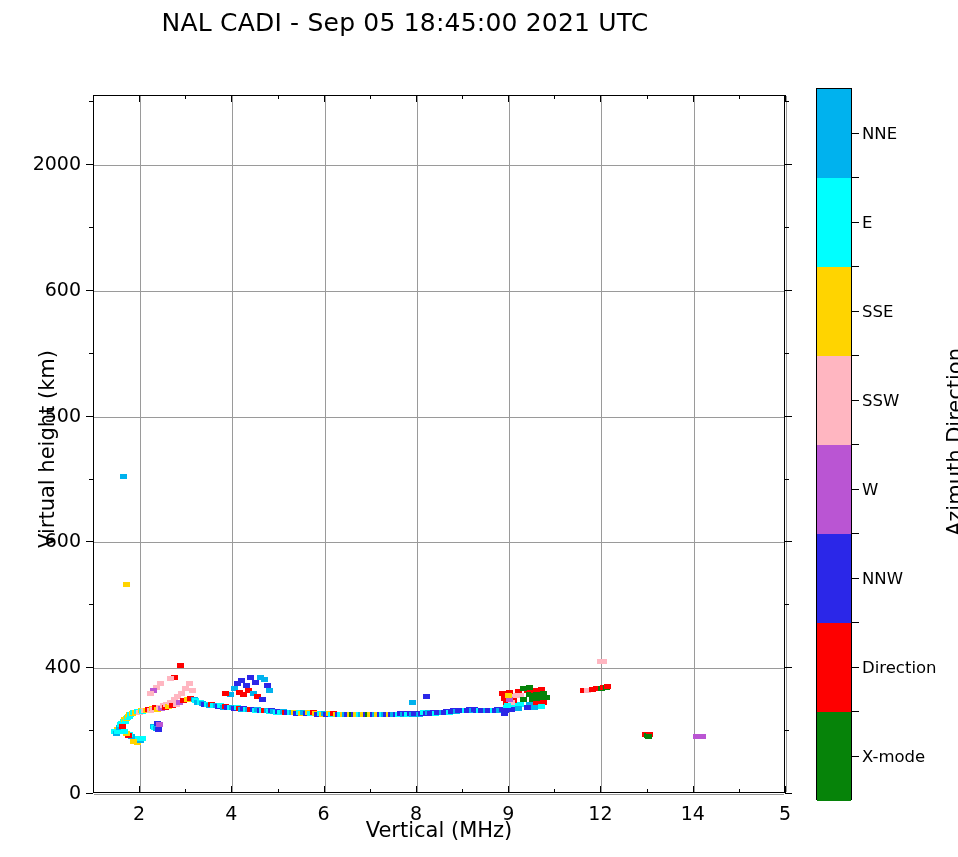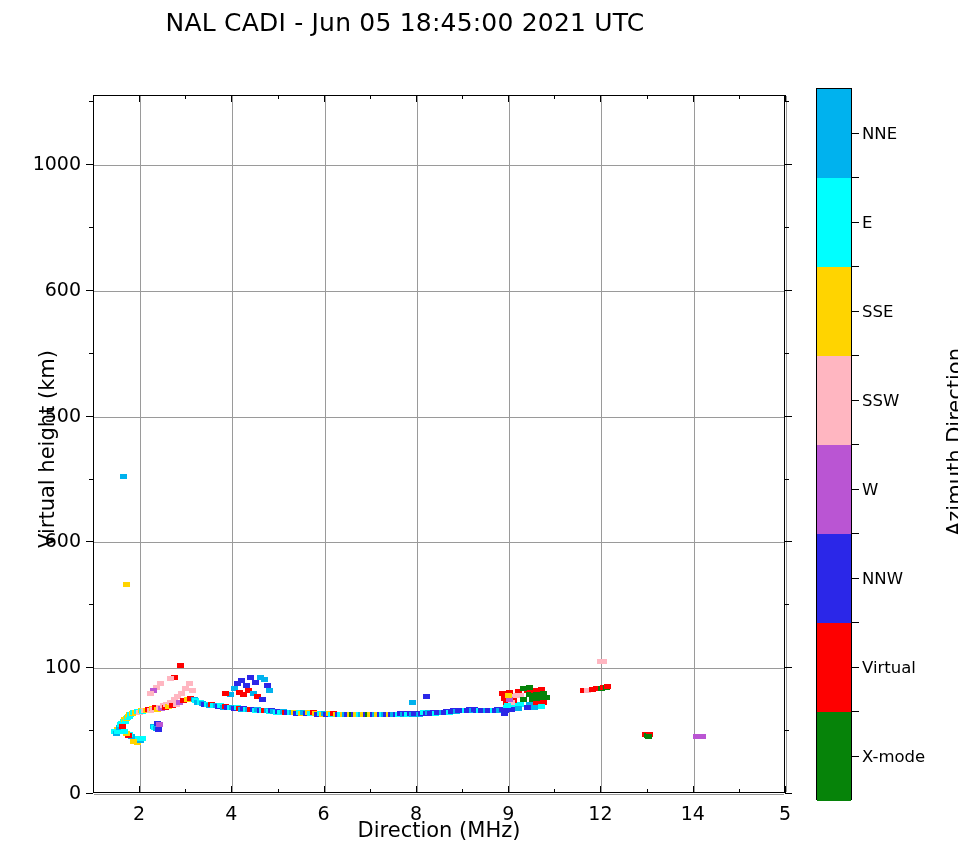--- a/index.html
+++ b/index.html
@@ -53,21 +53,21 @@
   .cb-label{position:absolute;left:862px;font-size:16.5px;color:#000;
             transform:translateY(-50%);white-space:nowrap;}
   #colorbar-title{
     position:absolute;left:745px;top:430px;width:420px;text-align:center;
     font-size:21px;color:#000;transform:rotate(-90deg);
   }
 </style>
 </head>
 <body>
 
-<div id="chart-title">NAL CADI - Jun 05 18:45:00 2021 UTC</div>
+<div id="chart-title">NAL CADI - Sep 05 18:45:00 2021 UTC</div>
 
 <div id="plot-frame">
   <div id="grid-layer">
       <div class="gridline-v" style="left: 46.1333px;"></div>
       <div class="gridline-v" style="left: 138.4px;"></div>
       <div class="gridline-v" style="left: 230.667px;"></div>
       <div class="gridline-v" style="left: 322.933px;"></div>
       <div class="gridline-v" style="left: 415.2px;"></div>
       <div class="gridline-v" style="left: 507.467px;"></div>
       <div class="gridline-v" style="left: 599.733px;"></div>
@@ -410,48 +410,48 @@
     <div class="tick-x minor" style="left: 554.333px; top: 95px;"></div>
     <div class="tick-x minor" style="left: 646.6px; top: 789px;"></div>
     <div class="tick-x minor" style="left: 646.6px; top: 95px;"></div>
     <div class="tick-x minor" style="left: 738.867px; top: 789px;"></div>
     <div class="tick-x minor" style="left: 738.867px; top: 95px;"></div>
     <div class="tick-y major" style="left: 86px; top: 793px;"></div>
     <div class="tick-y major" style="left: 785px; top: 793px;"></div>
     <div class="ylabel-txt" style="left: 11px; top: 781px; width: 70px;">0</div>
     <div class="tick-y major" style="left: 86px; top: 667.234px;"></div>
     <div class="tick-y major" style="left: 785px; top: 667.234px;"></div>
-    <div class="ylabel-txt" style="left: 11px; top: 655.234px; width: 70px;">100</div>
+    <div class="ylabel-txt" style="left: 11px; top: 655.234px; width: 70px;">400</div>
     <div class="tick-y major" style="left: 86px; top: 541.468px;"></div>
     <div class="tick-y major" style="left: 785px; top: 541.468px;"></div>
     <div class="ylabel-txt" style="left: 11px; top: 529.468px; width: 70px;">600</div>
     <div class="tick-y major" style="left: 86px; top: 415.703px;"></div>
     <div class="tick-y major" style="left: 785px; top: 415.703px;"></div>
     <div class="ylabel-txt" style="left: 11px; top: 403.703px; width: 70px;">500</div>
     <div class="tick-y major" style="left: 86px; top: 289.937px;"></div>
     <div class="tick-y major" style="left: 785px; top: 289.937px;"></div>
     <div class="ylabel-txt" style="left: 11px; top: 277.937px; width: 70px;">600</div>
     <div class="tick-y major" style="left: 86px; top: 164.171px;"></div>
     <div class="tick-y major" style="left: 785px; top: 164.171px;"></div>
-    <div class="ylabel-txt" style="left: 11px; top: 152.171px; width: 70px;">1000</div>
+    <div class="ylabel-txt" style="left: 11px; top: 152.171px; width: 70px;">2000</div>
     <div class="tick-y minor" style="left: 89px; top: 730.117px;"></div>
     <div class="tick-y minor" style="left: 785px; top: 730.117px;"></div>
     <div class="tick-y minor" style="left: 89px; top: 604.351px;"></div>
     <div class="tick-y minor" style="left: 785px; top: 604.351px;"></div>
     <div class="tick-y minor" style="left: 89px; top: 478.586px;"></div>
     <div class="tick-y minor" style="left: 785px; top: 478.586px;"></div>
     <div class="tick-y minor" style="left: 89px; top: 352.82px;"></div>
     <div class="tick-y minor" style="left: 785px; top: 352.82px;"></div>
     <div class="tick-y minor" style="left: 89px; top: 227.054px;"></div>
     <div class="tick-y minor" style="left: 785px; top: 227.054px;"></div>
     <div class="tick-y minor" style="left: 89px; top: 101.288px;"></div>
     <div class="tick-y minor" style="left: 785px; top: 101.288px;"></div>
   </div>
 
-<div id="x-axis-title">Direction (MHz)</div>
+<div id="x-axis-title">Vertical (MHz)</div>
 <div id="y-axis-title">Virtual height (km)</div>
 
 <div id="colorbar">
     <div class="cb-seg" style="top: 0px; height: 89px; background: rgb(0, 178, 238);"></div>
     <div class="cb-seg" style="top: 89px; height: 89px; background: rgb(0, 255, 255);"></div>
     <div class="cb-seg" style="top: 178px; height: 89px; background: rgb(255, 212, 0);"></div>
     <div class="cb-seg" style="top: 267px; height: 89px; background: rgb(255, 182, 193);"></div>
     <div class="cb-seg" style="top: 356px; height: 89px; background: rgb(186, 85, 211);"></div>
     <div class="cb-seg" style="top: 445px; height: 89px; background: rgb(43, 39, 232);"></div>
     <div class="cb-seg" style="top: 534px; height: 89px; background: rgb(254, 0, 0);"></div>
@@ -469,19 +469,19 @@
     <div class="cb-tick" style="top: 399.5px;"></div>
     <div class="cb-label" style="top: 399.5px;">SSW</div>
     <div class="cb-tick" style="top: 355px;"></div>
     <div class="cb-tick" style="top: 488.5px;"></div>
     <div class="cb-label" style="top: 488.5px;">W</div>
     <div class="cb-tick" style="top: 444px;"></div>
     <div class="cb-tick" style="top: 577.5px;"></div>
     <div class="cb-label" style="top: 577.5px;">NNW</div>
     <div class="cb-tick" style="top: 533px;"></div>
     <div class="cb-tick" style="top: 666.5px;"></div>
-    <div class="cb-label" style="top: 666.5px;">Virtual</div>
+    <div class="cb-label" style="top: 666.5px;">Direction</div>
     <div class="cb-tick" style="top: 622px;"></div>
     <div class="cb-tick" style="top: 755.5px;"></div>
     <div class="cb-label" style="top: 755.5px;">X-mode</div>
     <div class="cb-tick" style="top: 711px;"></div>
   </div>
 <div id="colorbar-title">Azimuth Direction</div>
 
 </body></html>

